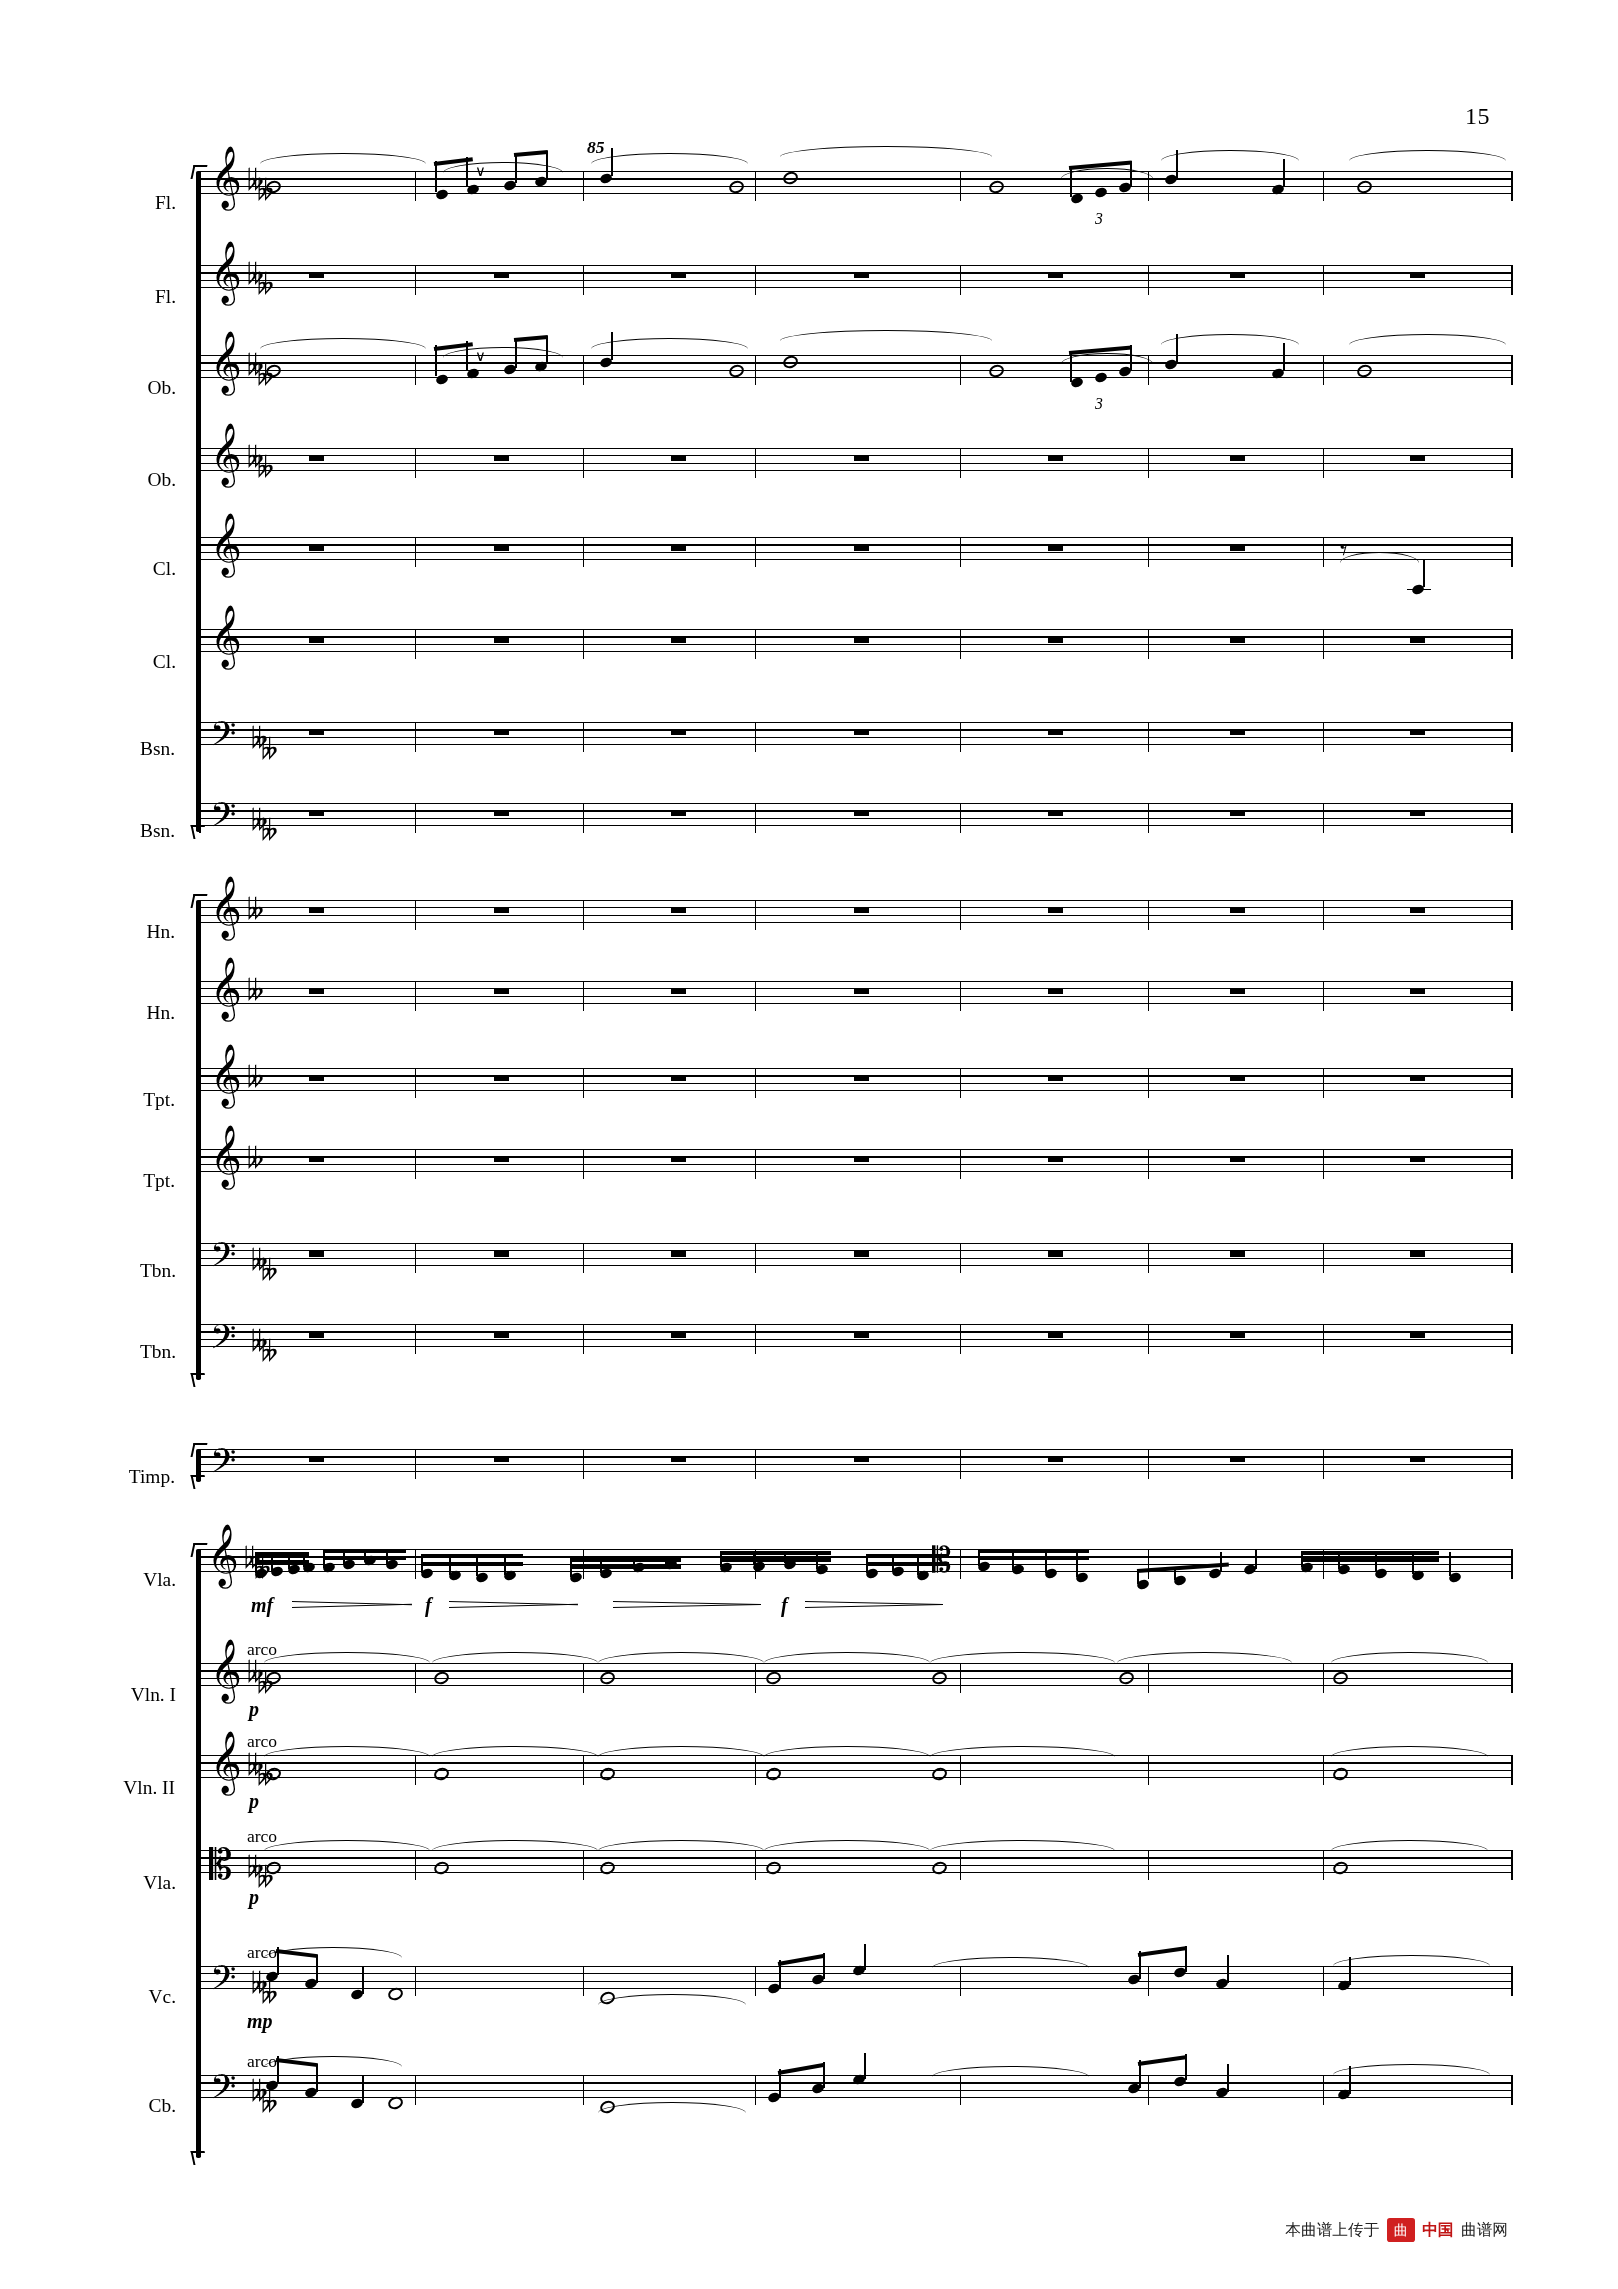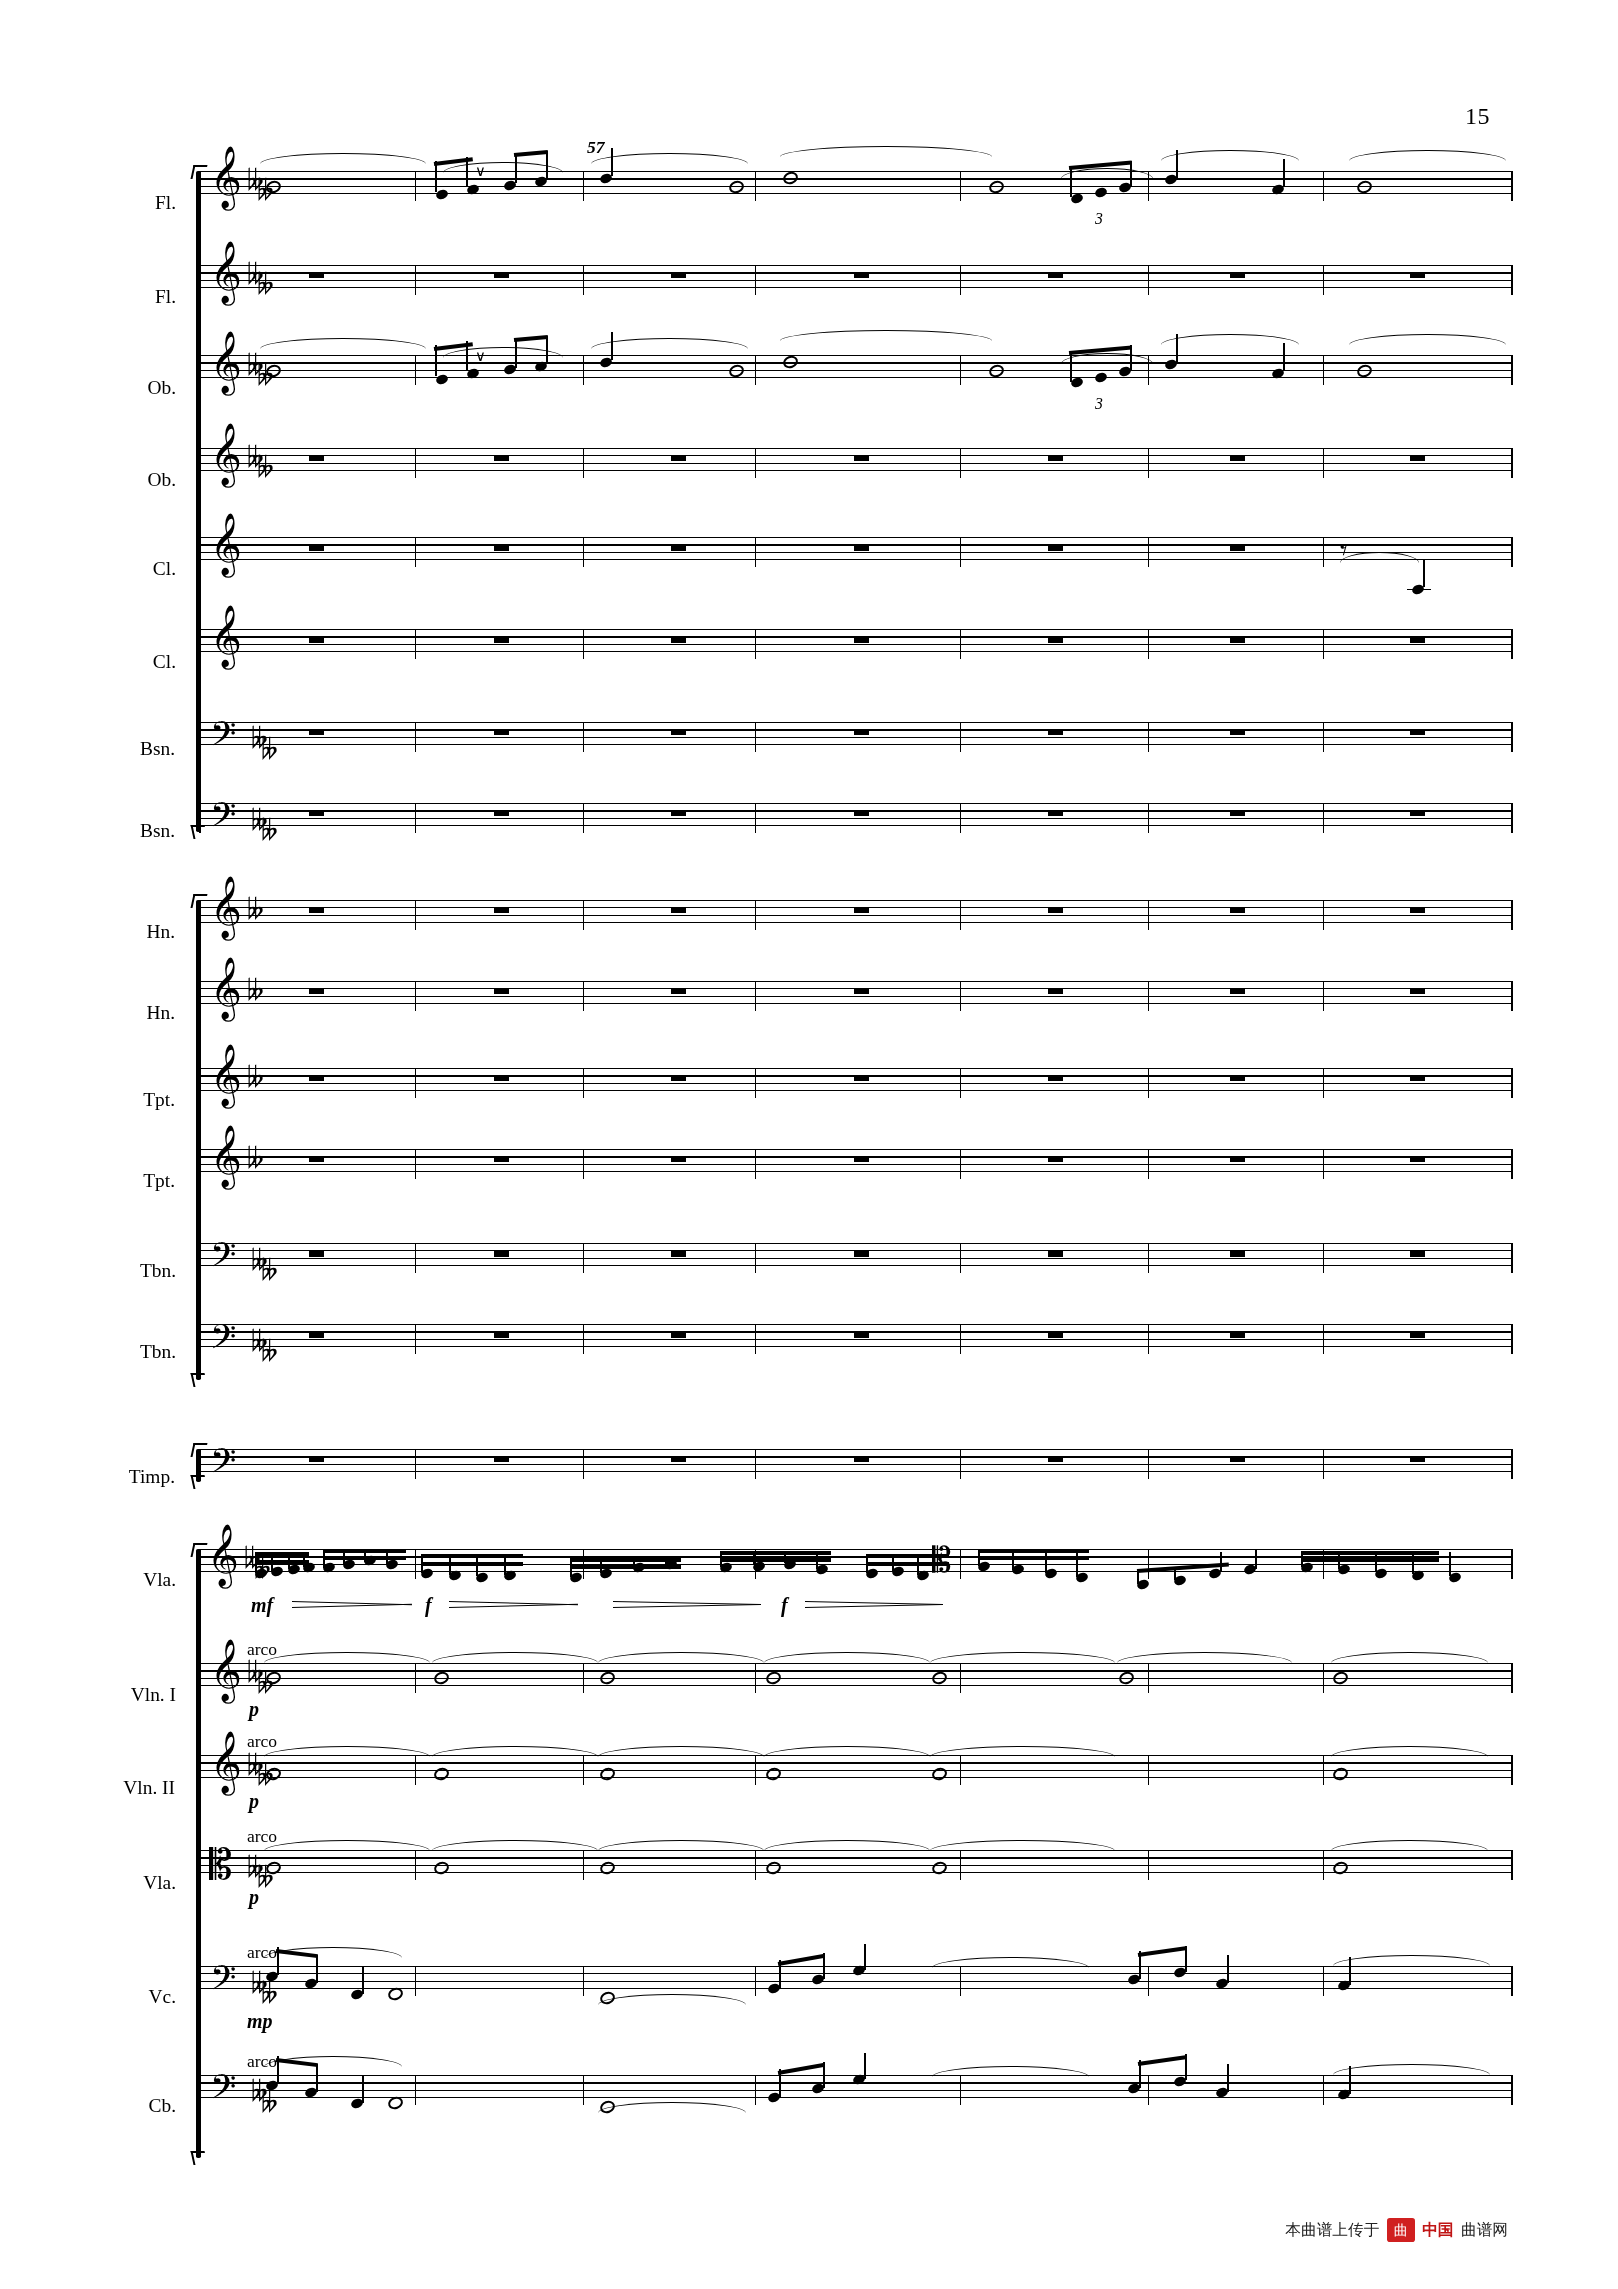--- a/index.html
+++ b/index.html
@@ -249,21 +249,21 @@
     <div class="stem" style="left:435px; top:161px; height:31px;"></div>
     <div class="nh" style="left:467px; top:185px;"></div>
     <div class="stem" style="left:466px; top:157px; height:29.5px;"></div>
     <div class="beam" style="left:434px; top:162px; width:39px; transform:rotate(-7deg);"></div>
     <div class="nh" style="left:504px; top:181px;"></div>
     <div class="stem" style="left:515px; top:155px; height:28px;"></div>
     <div class="nh" style="left:535px; top:177px;"></div>
     <div class="stem" style="left:546px; top:151px; height:28px;"></div>
     <div class="beam" style="left:514px; top:153px; width:34px; transform:rotate(-5deg);"></div>
     <div class="downbow" style="left:475px; top:162px;">∨</div>
-    <div class="measure-number" style="left:587px; top:137px;">57</div>
+    <div class="measure-number" style="left:587px; top:137px;">85</div>
     <div class="slur" style="left:443px; top:162px; width:120px;"></div>
     <div class="nh" style="left:600px; top:174px;"></div>
     <div class="stem" style="left:611px; top:148px; height:28px;"></div>
     <div class="nh open" style="left:729px; top:181px;"></div>
     <div class="slur" style="left:591px; top:153px; width:157px;"></div>
     <div class="nh open" style="left:783px; top:172px;"></div>
     <div class="slur" style="left:780px; top:146px; width:212px;"></div>
     <div class="nh open" style="left:989px; top:181px;"></div>
 
     <div class="nh" style="left:1071px; top:194px;"></div>

